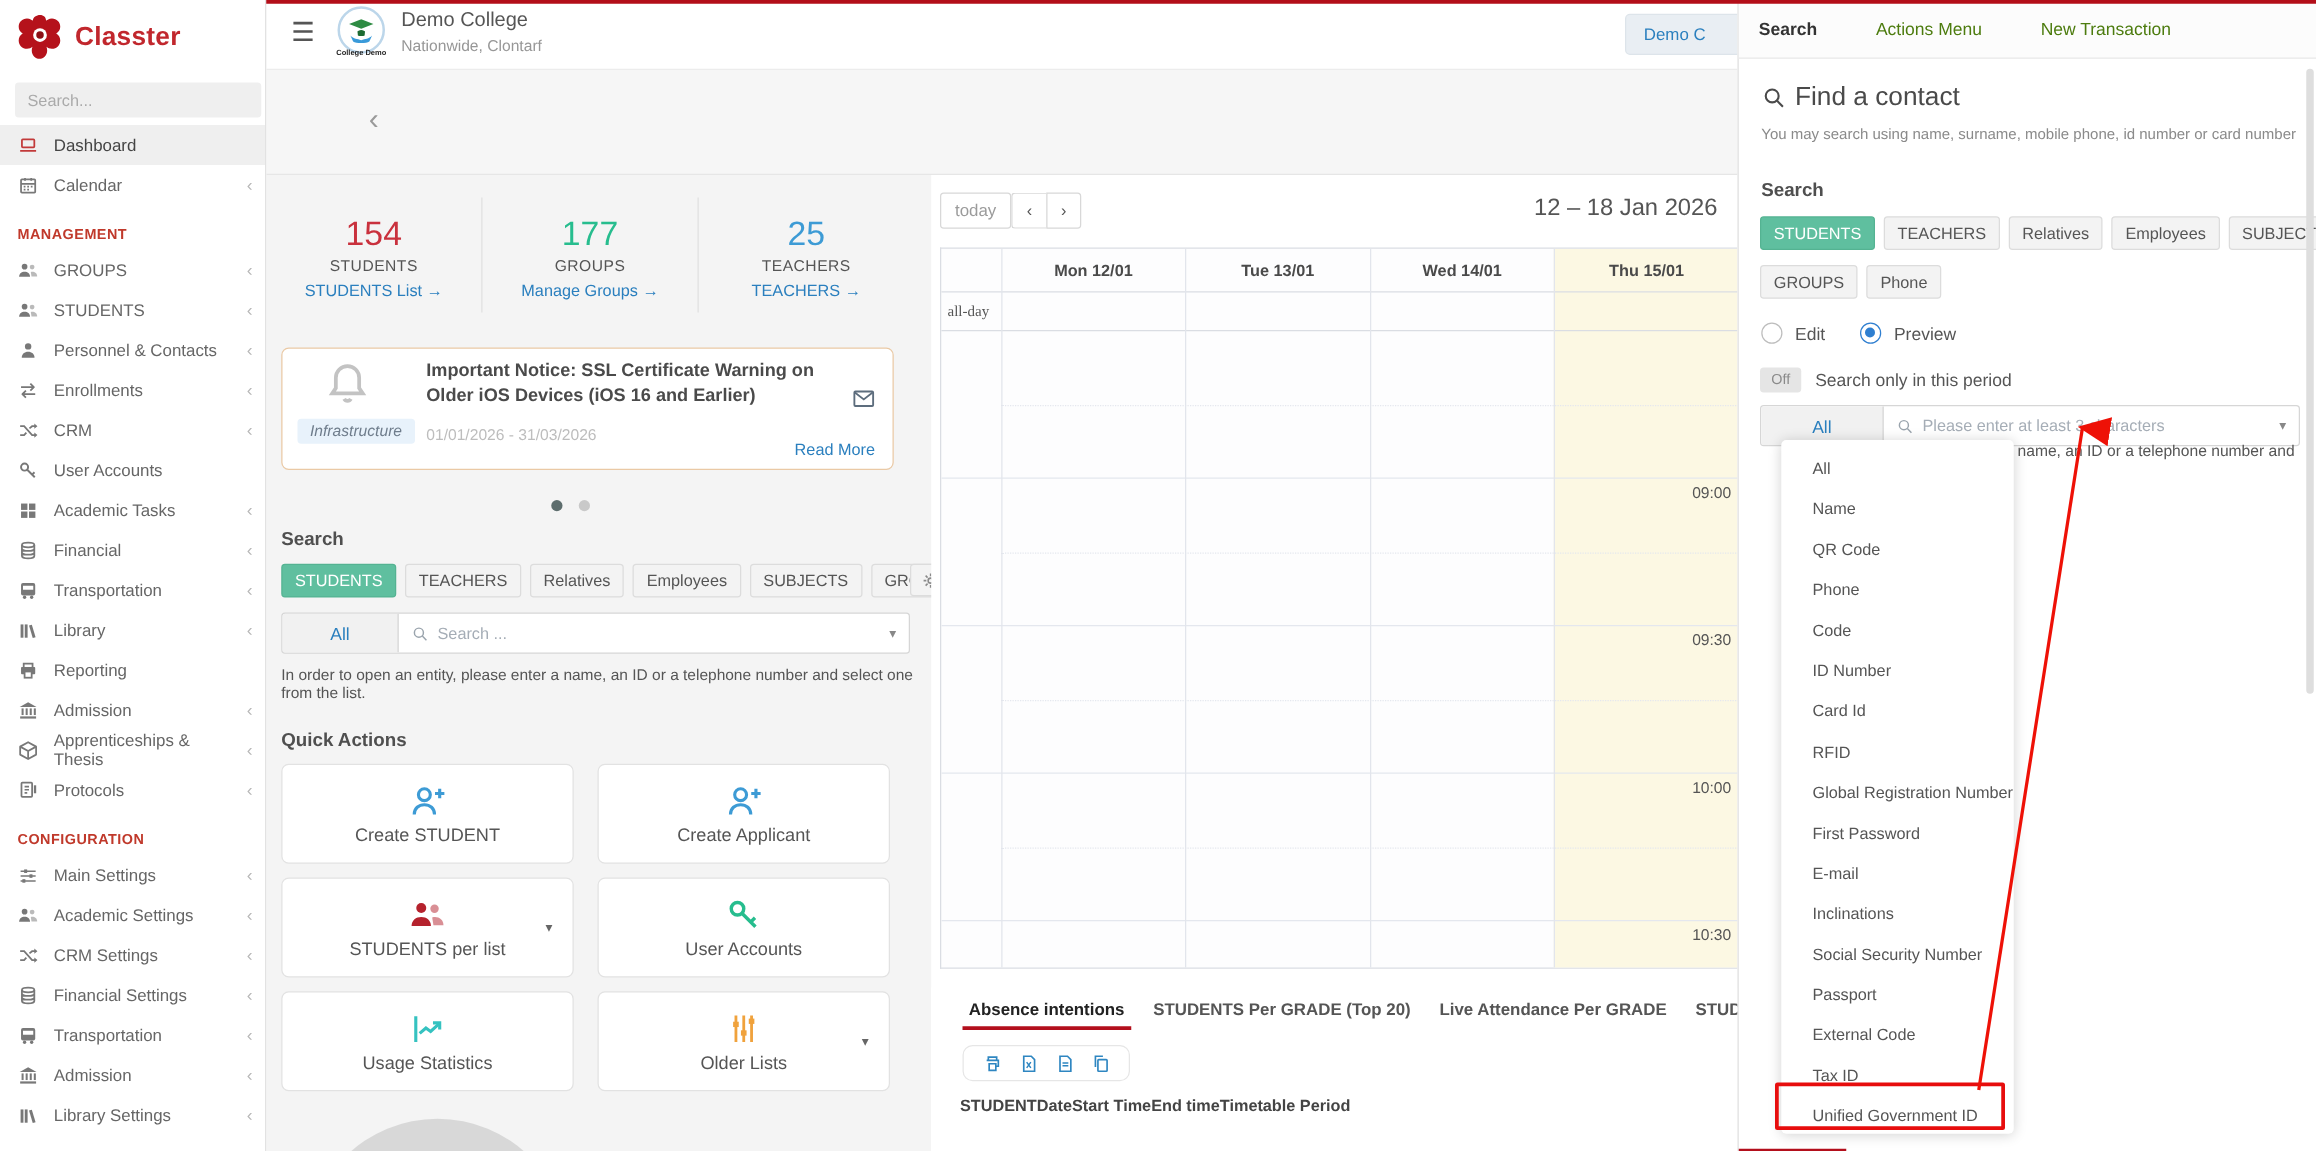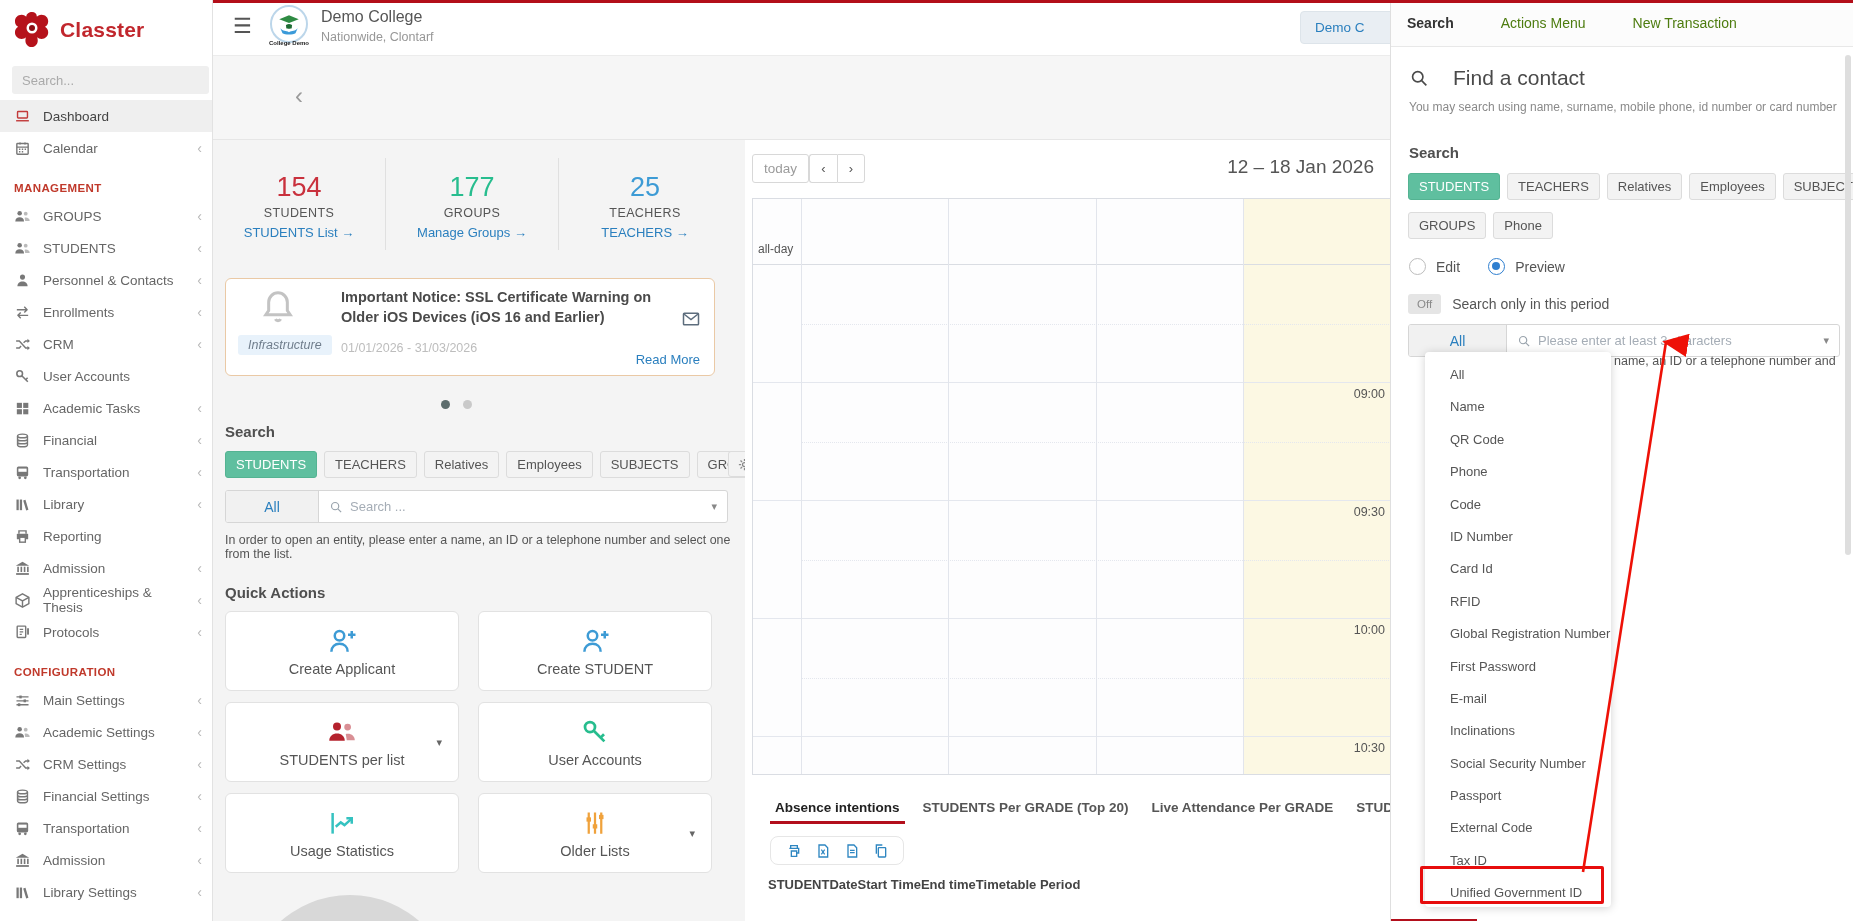--- a/index.html
+++ b/index.html
@@ -101,21 +101,21 @@
   .cal-nav .nb:first-child { border-radius:3px 0 0 3px; border-right:none; }
   .cal-nav .nb:last-child { border-radius:0 3px 3px 0; }
   .cal-title { position:absolute; right:16px; top:16px; font-size:19px; color:#555; }
   .cal-grid { position:absolute; left:7px; top:58px; width:638px; height:577px; border:1px solid #dadde3; border-right:none; background:#fdfdfe; overflow:hidden; }
   .cal-today-col { position:absolute; left:490px; top:0; width:148px; height:577px; background:#fcf8e3; }
   .cal-vline { position:absolute; top:0; width:1px; height:577px; background:#e2e5ec; }
   .cal-head { position:absolute; left:0; top:0; width:638px; height:35px; border-bottom:1px solid #dadde3; display:flex; }
   .cal-head .tcell { width:48px; }
   .cal-head .dcell { width:147.5px; text-align:center; line-height:35px; font-size:13px; font-weight:bold; color:#4a4a4a; }
   .cal-allday { position:absolute; left:0; top:35px; width:638px; height:31px; border-bottom:1px solid #dadde3; }
-  .cal-allday .adlabel { position:absolute; left:5px; top:8px; font-size:12px; color:#555; }
+  .cal-allday .adlabel { position:absolute; left:5px; top:8px; font-size:12px; color:#555;font-family:Liberation Serif, serif; }
   .cal-slots { position:absolute; left:0; top:66px; width:638px; height:511px; overflow:hidden; }
   .slot-row { position:relative; height:118px; border-top:1px solid #e4e7ee; }
   .slot-row.first { height:117px; border-top:none; }
   .slot-row::after { content:""; position:absolute; left:48px; right:0; top:50%; border-top:1px dotted #e4e7ee; }
   .slot-label { position:absolute; top:4px; right:0; width:44px; text-align:right; padding-right:6px; font-size:12.5px; color:#555; }
 
   
   .widgets { position:absolute; left:0; top:650px; width:645px; height:131px; background:#fff; }
   .wtabs { display:flex; gap:23px; padding:10px 0 0 30px; }
   .wtab { position:relative; font-size:13.5px; font-weight:bold; color:#555; padding-bottom:9px; cursor:pointer; white-space:nowrap; }
@@ -124,21 +124,21 @@
   .export-bar { margin:12px 0 0 25px; width:134px; height:29px; border:1px solid #e6e6e6; border-radius:8px; display:flex; align-items:center; justify-content:center; gap:13px; color:#2e86c1; }
   .export-bar svg { cursor:pointer; }
   .wthead { display:flex; margin:12px 0 0 0; padding:0 0 0 23px; font-size:13px; font-weight:bold; color:#444; }
 
   
   .panel { left:1390px; top:0; width:463px; height:921px; background:#fff; border-left:1px solid #dfdfdf; z-index:40; }
   .ptabs { position:relative; height:47px; background:#fcfcfc; border-bottom:1px solid #e8e8e8; display:flex; align-items:center; gap:47px; padding-left:16px; }
   .ptab { font-size:14px; color:#4d7c0f; cursor:pointer; }
   .ptab.active { color:#333; font-weight:bold; }
   .ptab-underline { position:absolute; left:0; bottom:-1px; width:86px; height:3px; background:#b30f1c; }
-  .find-head { position:absolute; left:18px; top:66px; display:flex; align-items:center; gap:24px; font-size:21px; color:#4a4a4a; }
+  .find-head { position:absolute; left:18px; top:66px; display:flex; align-items:center; gap:7px; font-size:21px; color:#4a4a4a; }
   .find-sub { position:absolute; left:18px; top:100px; font-size:12px; color:#8a8a8a; }
   .psearch-h { position:absolute; left:18px; top:144px; }
   .pchips1 { position:absolute; left:17px; top:173px; }
   .pchips2 { position:absolute; left:17px; top:212px; }
   .pmode { position:absolute; left:18px; top:258px; display:flex; gap:28px; align-items:center; }
   .mode-opt { display:flex; align-items:center; gap:10px; font-size:14px; color:#555; cursor:pointer; }
   .radio { width:17px; height:17px; border-radius:50%; border:1.5px solid #bdbdbd; background:#fff; position:relative; }
   .radio.checked { border-color:#2f7fd0; }
   .radio.checked::after { content:""; position:absolute; left:3px; top:3px; width:8px; height:8px; border-radius:50%; background:#2f7fd0; }
   .ptoggle { position:absolute; left:17px; top:294px; display:flex; align-items:center; gap:11px; }
@@ -591,29 +591,29 @@
   </div>
   <div class="abs mhelp">In order to open an entity, please enter a name, an ID or a telephone number and select one from the list.</div>
 
   <div class="abs h15 qa-h">Quick Actions</div>
   <div class="abs qa-grid">
 
       <div class="qa-card">
         <svg class="ic qicon" width="30" height="30" style="color: rgb(61, 155, 213);">
           <use href="#i-person-plus"></use>
         </svg>
-        <div class="qlabel">Create Applicant</div>
+        <div class="qlabel">Create STUDENT</div>
 
       </div>
 
       <div class="qa-card">
         <svg class="ic qicon" width="30" height="30" style="color: rgb(61, 155, 213);">
           <use href="#i-person-plus"></use>
         </svg>
-        <div class="qlabel">Create STUDENT</div>
+        <div class="qlabel">Create Applicant</div>
 
       </div>
 
       <div class="qa-card">
         <svg class="ic qicon" width="30" height="30" style="color: rgb(181, 34, 45);">
           <use href="#i-people"></use>
         </svg>
         <div class="qlabel">STUDENTS per list</div>
         <span class="qcaret">▾</span>
       </div>
@@ -648,20 +648,31 @@
     <div class="cal-toolbar">
       <span class="btn-today">today</span>
       <div class="cal-nav">
         <span class="nb">‹</span>
         <span class="nb">›</span>
       </div>
       <span class="cal-title">12 – 18 Jan 2026</span>
     </div>
     <div class="cal-grid">
       <div class="cal-today-col"></div>
+      <div class="cal-head">
+        <div class="tcell"></div>
+
+          <div class="dcell">Mon 12/01</div>
+
+          <div class="dcell">Tue 13/01</div>
+
+          <div class="dcell">Wed 14/01</div>
+
+          <div class="dcell">Thu 15/01</div>
+        </div>
       <div class="cal-allday">
         <span class="adlabel">all-day</span>
       </div>
       <div class="cal-slots">
         <div class="slot-row first"></div>
 
           <div class="slot-row">
             <span class="slot-label">09:00</span>
           </div>
 

